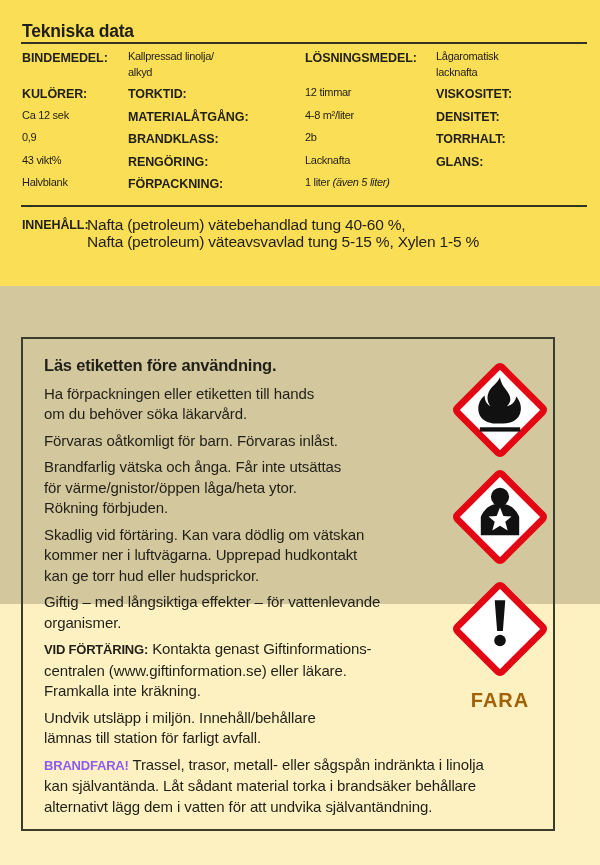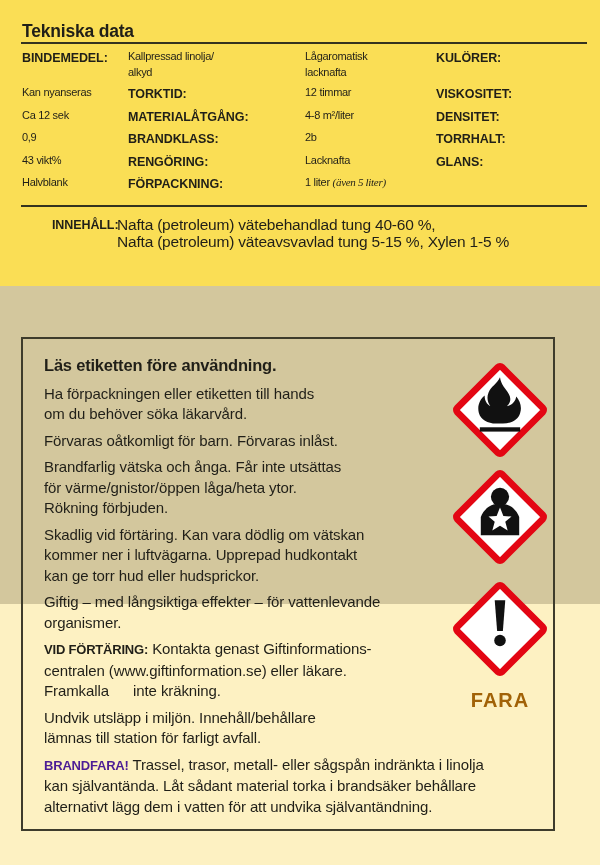--- a/index.html
+++ b/index.html
@@ -20,39 +20,39 @@
   .rule{position:absolute;left:21px;width:566px;height:2px;background:#34331f;}
   #rule-top{top:42px;}
   #rule-mid{top:205px;}
 
   .tech-grid{
     position:absolute;left:22px;top:49px;width:566px;
     display:grid;grid-template-columns:106px 177px 131px 1fr;row-gap:5px;
   }
   .lbl{font-weight:bold;font-size:12.5px;letter-spacing:-0.1px;line-height:15.5px;padding-top:2px;white-space:nowrap;}
   .val{font-size:11px;line-height:15.5px;letter-spacing:-0.3px;white-space:pre-line;}
-  .italic{font-style:italic;font-family:Liberation Serif, serif;}
+  .italic{font-style:italic;}
 
   .innehall{position:absolute;left:22px;top:216px;width:566px;display:flex;}
-  .innehall .lbl{width:65px;flex:none;margin-left:30px;}
+  .innehall .lbl{width:65px;flex:none;}
   .innehall .txt{font-size:15.5px;line-height:17px;letter-spacing:-0.2px;white-space:pre-line;}
 
   .warning-box{
     position:absolute;left:21px;top:337px;width:534px;height:494px;
     border:2px solid #3e3c2c;box-sizing:border-box;
   }
   .box-text{
     position:absolute;left:21px;top:16px;width:405px;
     font-size:15px;line-height:20.5px;letter-spacing:-0.1px;
   }
   .box-text p{margin:0 0 6px 0;white-space:pre-line;}
   .w-heading{font-size:16.5px;font-weight:bold;letter-spacing:-0.2px;margin-bottom:8px !important;}
   .mini-label{font-weight:bold;font-size:13px;letter-spacing:-0.2px;text-align:center;}
-  .red{color:#4c1d95;}
-  .u{margin-left:20px;}
+  .red{color:#8b5cf6;}
+  .u{}
   .p-brandfara{width:532px;}
 
   .picto{position:absolute;left:429px;width:96px;height:96px;}
   #picto-flame{top:23px;}
   #picto-health{top:130px;}
   #picto-exclaim{top:242px;}
   .signal-word{
     position:absolute;left:429px;top:350px;width:96px;text-align:center;
     font-weight:bold;font-size:20px;letter-spacing:1px;color:#a16207;
   }
@@ -64,25 +64,25 @@
 <div class="band" id="band-tan"></div>
 <div class="band" id="band-cream"></div>
 
 <div class="page-title">Tekniska data</div>
 <div class="rule" id="rule-top"></div>
 
 <div class="tech-grid">
   <div class="lbl">BINDEMEDEL:</div>
   <div class="val">Kallpressad linolja/
 alkyd</div>
+  <div class="lbl">LÖSNINGSMEDEL:</div>
   <div class="val">Lågaromatisk
 lacknafta</div>
 
   <div class="lbl">KULÖRER:</div>
-  <div class="val">Kan nyanseras</div>
   <div class="lbl">TORKTID:</div>
   <div class="val">12 timmar</div>
 
   <div class="lbl">VISKOSITET:</div>
   <div class="val">Ca 12 sek</div>
   <div class="lbl">MATERIALÅTGÅNG:</div>
   <div class="val">4-8 m²/liter</div>
 
   <div class="lbl">DENSITET:</div>
   <div class="val">0,9</div>

